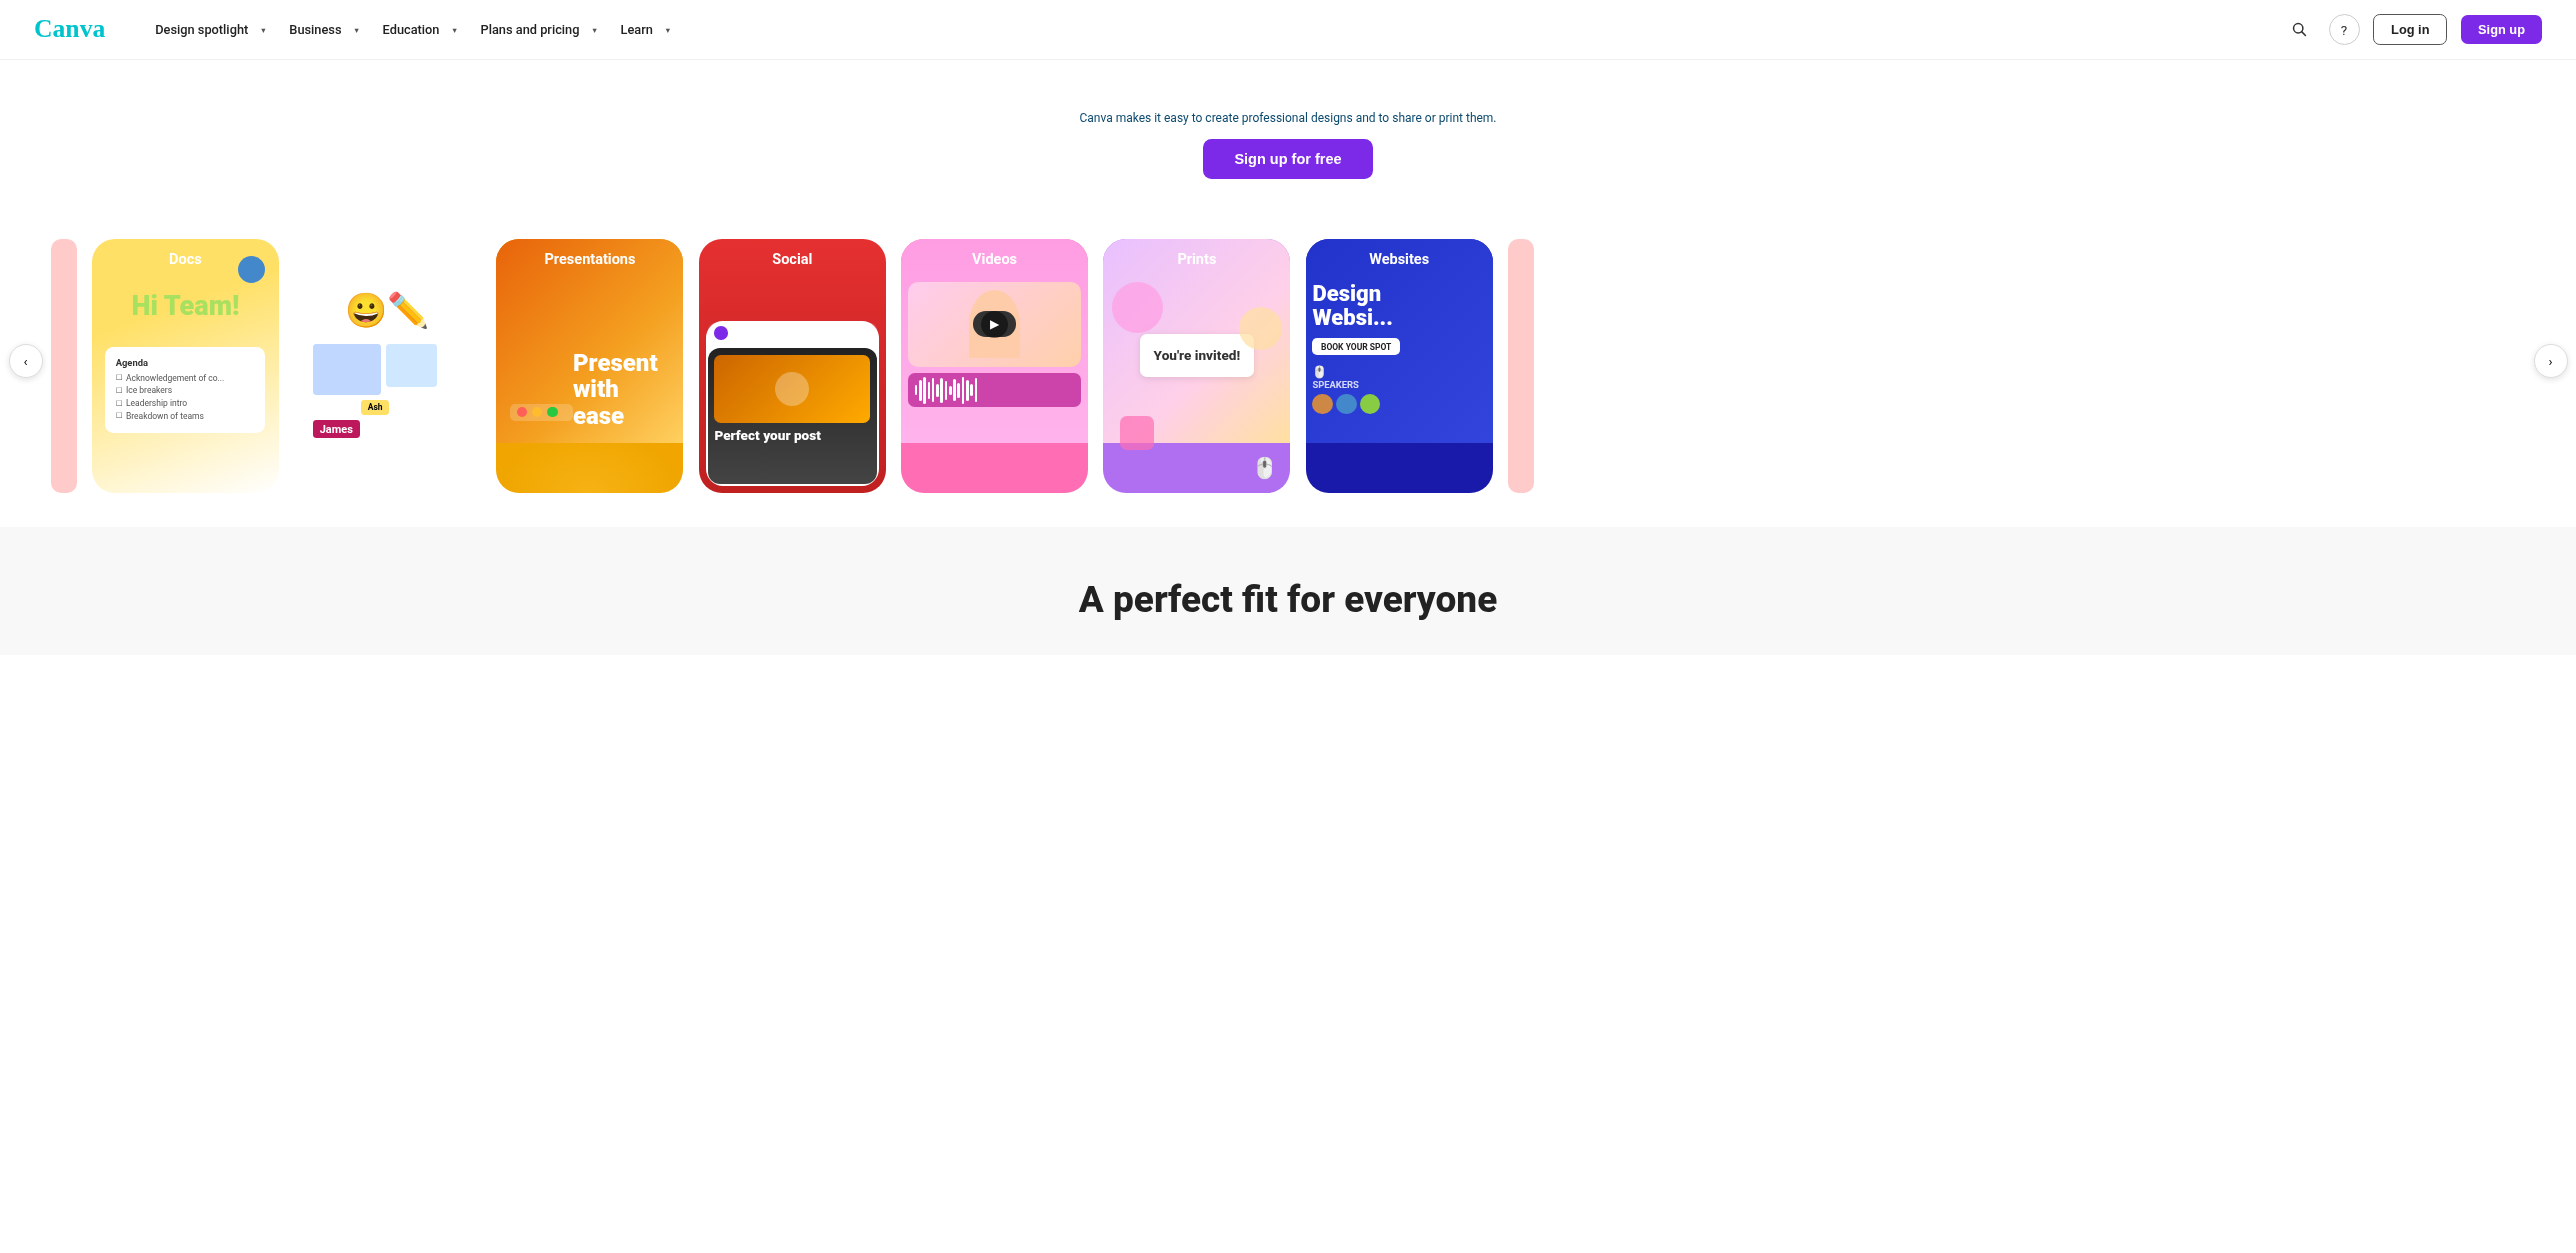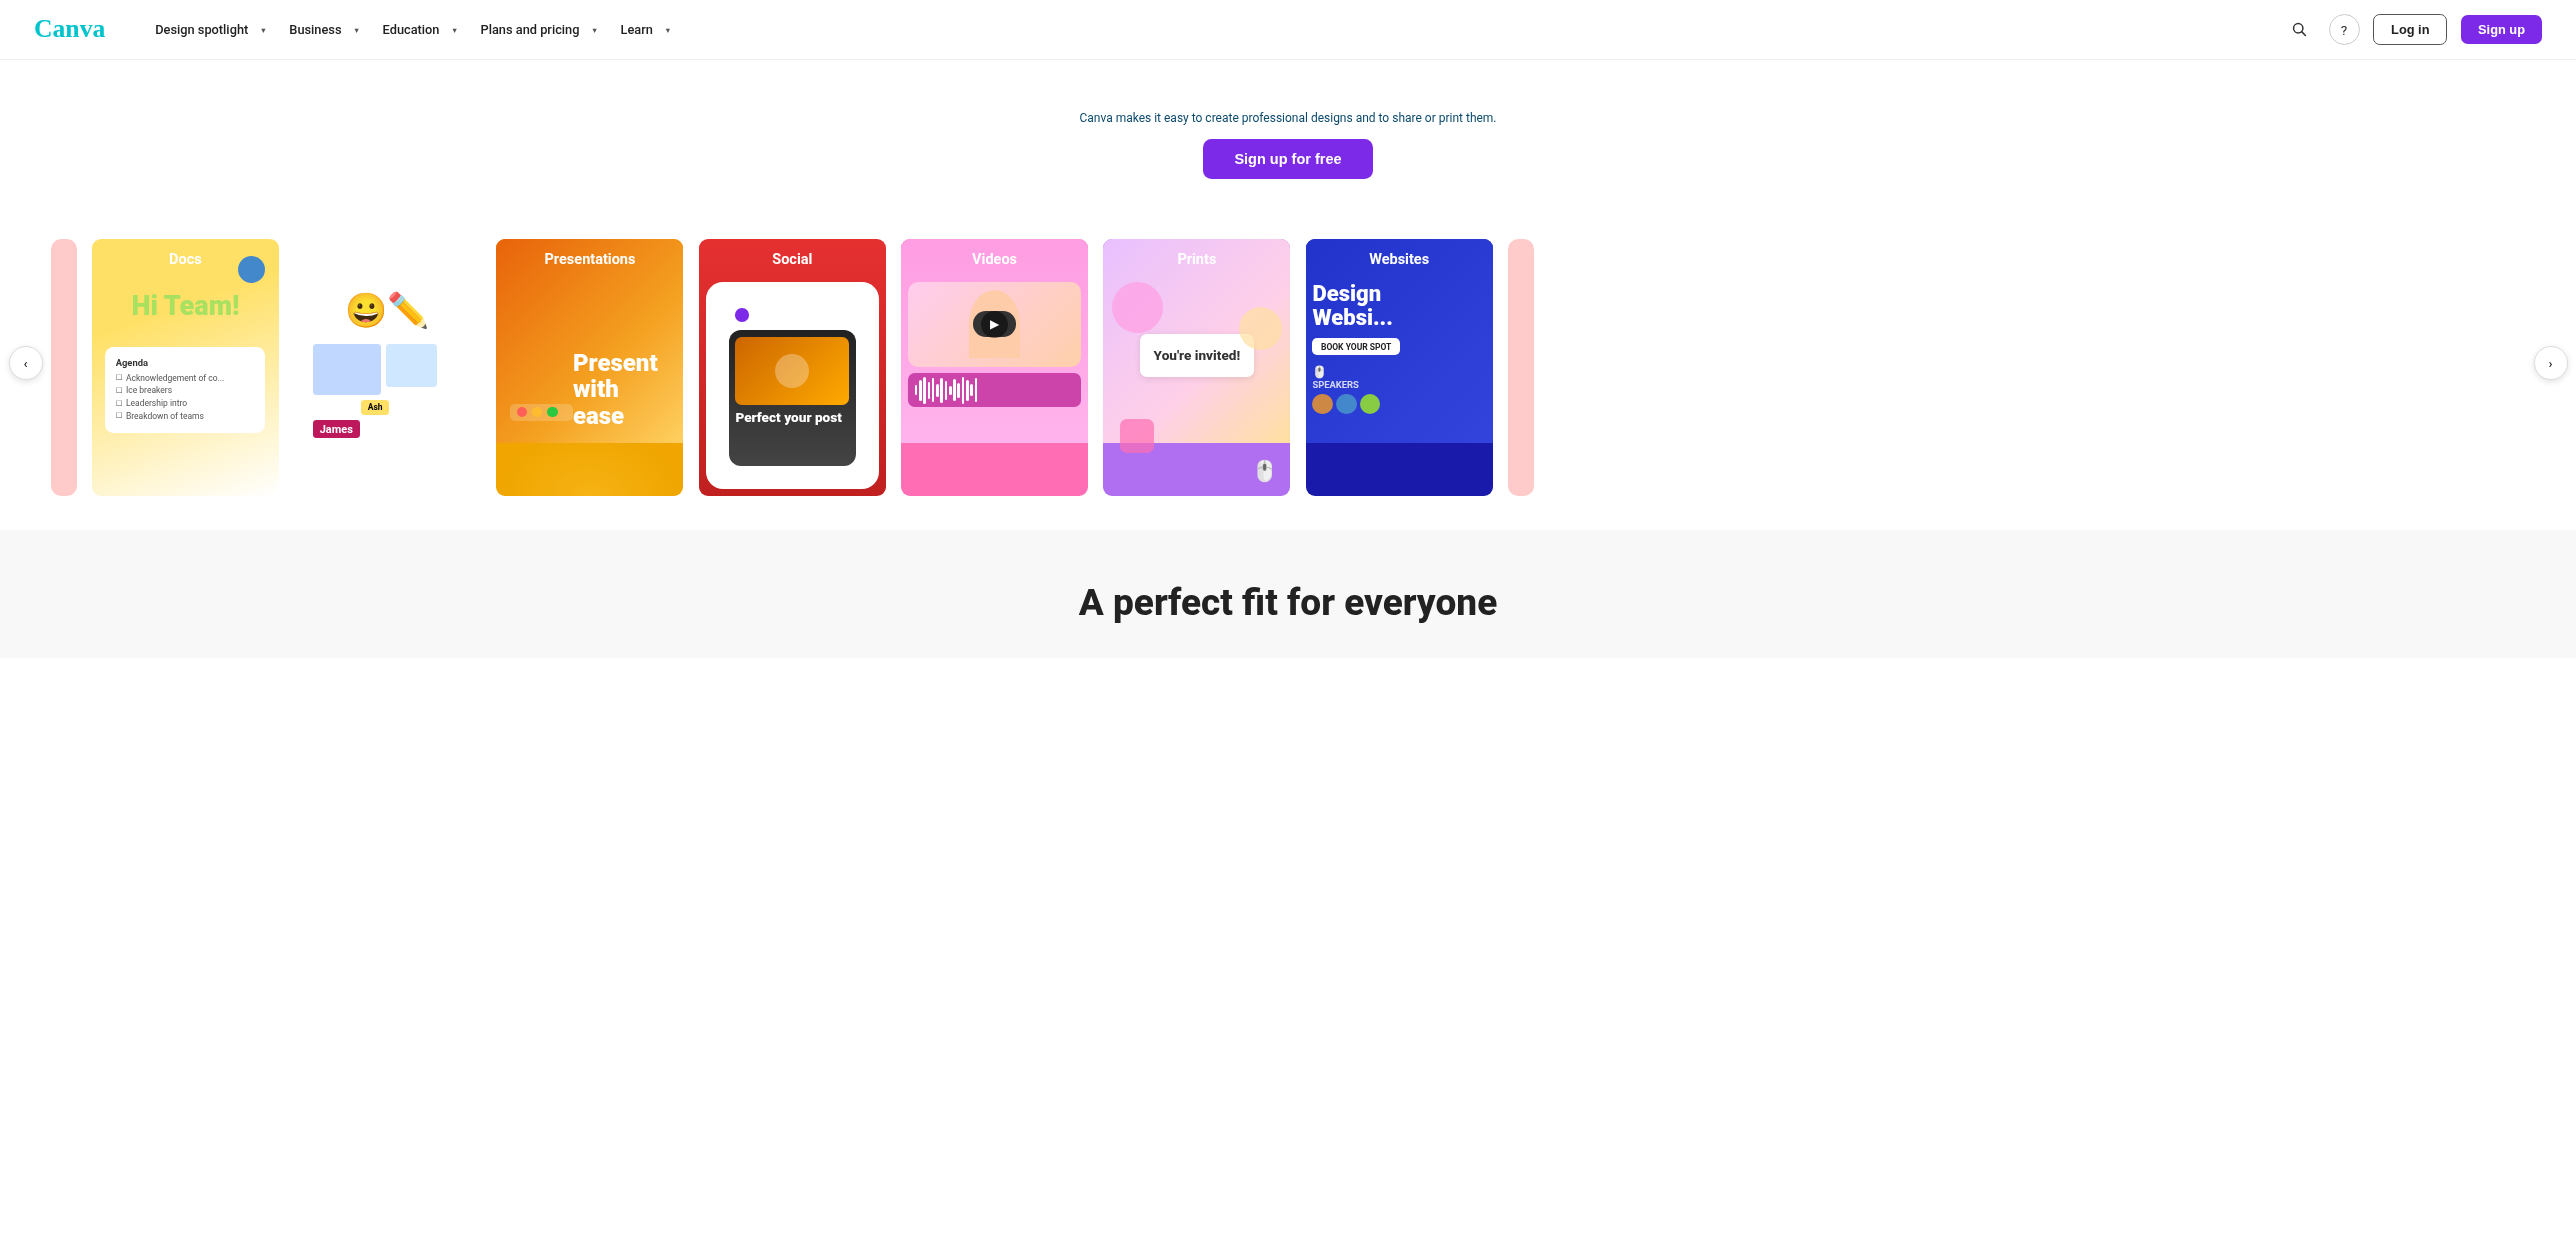--- a/index.html
+++ b/index.html
@@ -45,21 +45,21 @@
       display: inline-block; padding: 12px 31px; background: #7d2ae8; color: #fff;
       border-radius: 8.5px; font-size: 14.5px; font-weight: 700; cursor: pointer; border: none;
     }
 
     
     .carousel-container { position: relative; padding: 25.6px 0 17px; overflow: hidden; }
     .carousel-track { display: flex; gap: 15.3px; padding: 0 51px; overflow-x: auto; scroll-behavior: smooth; }
     .carousel-track::-webkit-scrollbar { display: none; }
 
     .card {
-      flex: 0 0 187px; border-radius: 9px; overflow: hidden; cursor: pointer;
+      flex: 0 0 187px; border-radius: 23px; overflow: hidden; cursor: pointer;
       transition: transform 0.2s; min-height: 221px; position: relative;
     }
     .card-label {
       position: absolute; top: 0; left: 0; right: 0; padding: 12px 13.6px;
       font-size: 14.5px; font-weight: 700; color: #fff; z-index: 2;
       text-align: center;
     }
 
     
     .card-docs { background: #00b4b4; }
@@ -116,21 +116,21 @@
     .wb-emoji { font-size: 34px; text-align: center; padding: 8.5px; }
     .wb-shapes { display: flex; flex-wrap: wrap; gap: 5.1px; padding: 5.1px; }
     .wb-rect { background: #c0d8ff; border-radius: 3.4px; }
     .wb-tag { background: #ffe066; border-radius: 3.4px; padding: 2.6px 6.8px; font-size: 8.5px; font-weight: 700; }
     .wb-tag-red { background: #be185d; color: #fff; border-radius: 3.4px; padding: 2.6px 6.8px; font-size: 11px; font-weight: 700; }
 
     
     .pres-text { font-size: 25.6px; font-weight: 900; color: #fff; line-height: 1.1; }
 
     
-    .social-phone { background: #fff; border-radius: 17px; padding: 23px; width: 100%; }
+    .social-phone { background: #fff; border-radius: 17px; padding: 2px; width: 100%; margin-top: 39px; }
     .social-phone-screen { background: linear-gradient(180deg, #222 0%, #444 100%); border-radius: 12px; padding: 6.8px; min-height: 136px; }
     .social-post-text { font-size: 15.3px; font-weight: 900; color: #fff; line-height: 1.1; }
     .social-canva-bar { background: rgba(255,255,255,0.15); border-radius: 6.8px; padding: 3.4px 6.8px; display: flex; justify-content: space-between; margin-bottom: 5.1px; }
 
     
     .video-thumb { background: #fff; border-radius: 10.2px; overflow: hidden; margin-bottom: 6.8px; }
     .video-thumb-img { width: 100%; height: 85px; background: linear-gradient(135deg, #ffccee 0%, #ffd0aa 100%); display: flex; align-items: center; justify-content: center; }
     .play-btn { width: 27px; height: 27px; border-radius: 50%; background: rgba(0,0,0,0.5); display: flex; align-items: center; justify-content: center; color: #fff; font-size: 12px; }
     .waveform { background: #cc44aa; border-radius: 6.8px; height: 34px; display: flex; align-items: center; gap: 1.7px; padding: 3.4px 6.8px; overflow: hidden; }
     .wave-bar { background: #fff; border-radius: 1.7px; width: 2.6px; }

